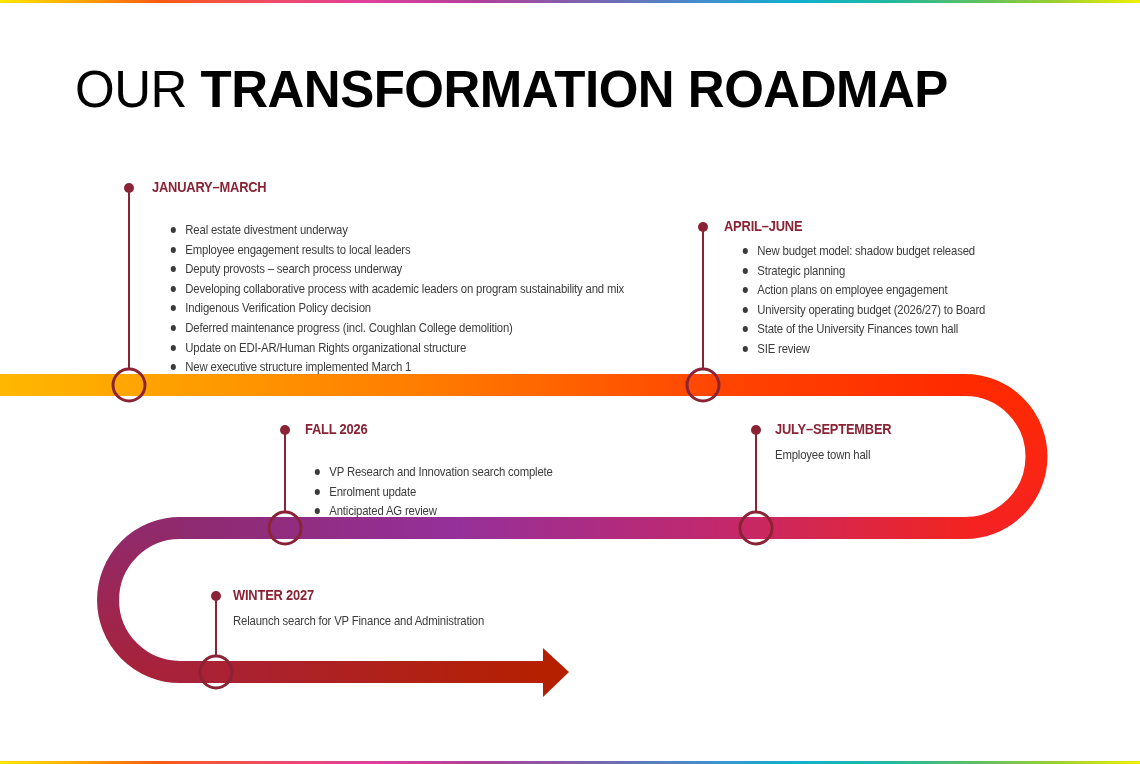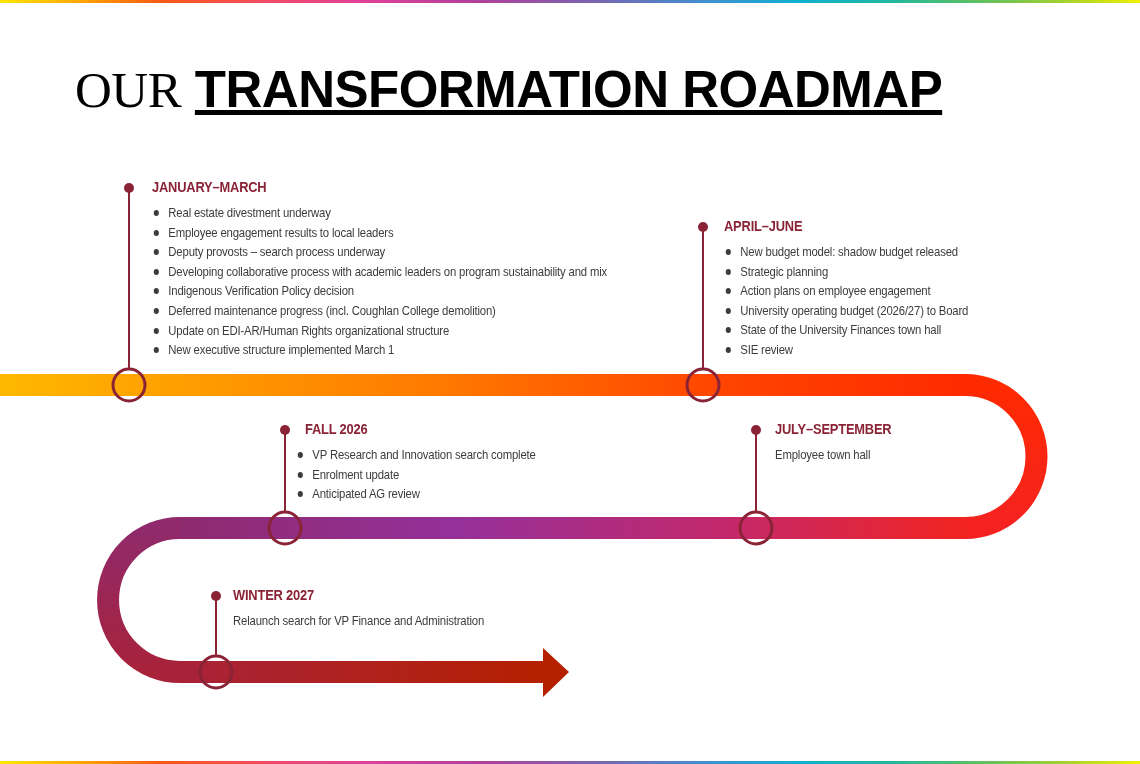--- a/index.html
+++ b/index.html
@@ -2,26 +2,26 @@
 <html><head>
 <meta charset="utf-8">
 <style>
   html, body { margin:0; padding:0; }
   body { width:1140px; height:764px; position:relative; overflow:hidden; background:#ffffff; font-family:"Liberation Sans", sans-serif; }
   .rainbow { position:absolute; left:0; width:1140px; height:3px;
     background:linear-gradient(90deg,#ffe600 0%,#ffb000 6%,#f75a14 14%,#f04a6a 24%,#e0409a 32%,#b0409a 42%,#7a64b0 52%,#4090d0 62%,#10b0d0 70%,#20b8a0 78%,#60c060 86%,#a0d030 93%,#f0f000 100%); }
   .rainbow.top { top:0; }
   .rainbow.bottom { top:761px; }
   .title { position:absolute; left:75px; top:60px; font-size:51px; line-height:60px; color:#000; white-space:nowrap; letter-spacing:-0.5px; }
-  .title .light { font-weight:400;font-family:Liberation Serif, serif; }
-  .title .bold { font-weight:700;text-decoration:underline; }
+  .title .light { font-weight:400; }
+  .title .bold { font-weight:700; }
   svg.track { position:absolute; left:0; top:0; }
   .milestone { position:absolute; }
   .ms-heading { position:absolute; color:#8a2335; font-weight:700; font-size:14px; white-space:nowrap; letter-spacing:-0.2px; transform:scaleX(0.92); transform-origin:left top; }
-  .ms-list { position:absolute; margin:0; padding:0; list-style:none; }
+  .ms-list { position:absolute; margin:17px; padding:0; list-style:none; }
   .ms-list li { position:relative; font-size:13.2px; line-height:19.6px; color:#3c3c3c; white-space:nowrap; padding-left:19px; transform:scaleX(0.86); transform-origin:left top; letter-spacing:-0.2px; }
   .ms-list li::before { content:""; position:absolute; left:2px; top:7px; width:6px; height:6px; border-radius:50%; background:#3c3c3c; }
   .ms-text { position:absolute; font-size:13.2px; line-height:19.6px; color:#3c3c3c; white-space:nowrap; transform:scaleX(0.86); transform-origin:left top; letter-spacing:-0.2px; }
 </style>
 </head>
 <body>
 
 <div class="rainbow top"></div>
 
 <div class="title">
@@ -104,21 +104,21 @@
     <li>Developing collaborative process with academic leaders on program sustainability and mix</li>
     <li>Indigenous Verification Policy decision</li>
     <li>Deferred maintenance progress (incl. Coughlan College demolition)</li>
     <li>Update on EDI-AR/Human Rights organizational structure</li>
     <li>New executive structure implemented March 1</li>
   </ul>
 </div>
 
 <div class="milestone">
   <div class="ms-heading" style="left:724px; top:218px;">APRIL–JUNE</div>
-  <ul class="ms-list" style="left:724px; top:242px;">
+  <ul class="ms-list" style="left:724px; top:224px;">
     <li>New budget model: shadow budget released</li>
     <li>Strategic planning</li>
     <li>Action plans on employee engagement</li>
     <li>University operating budget (2026/27) to Board</li>
     <li>State of the University Finances town hall</li>
     <li>SIE review</li>
   </ul>
 </div>
 
 <div class="milestone">

